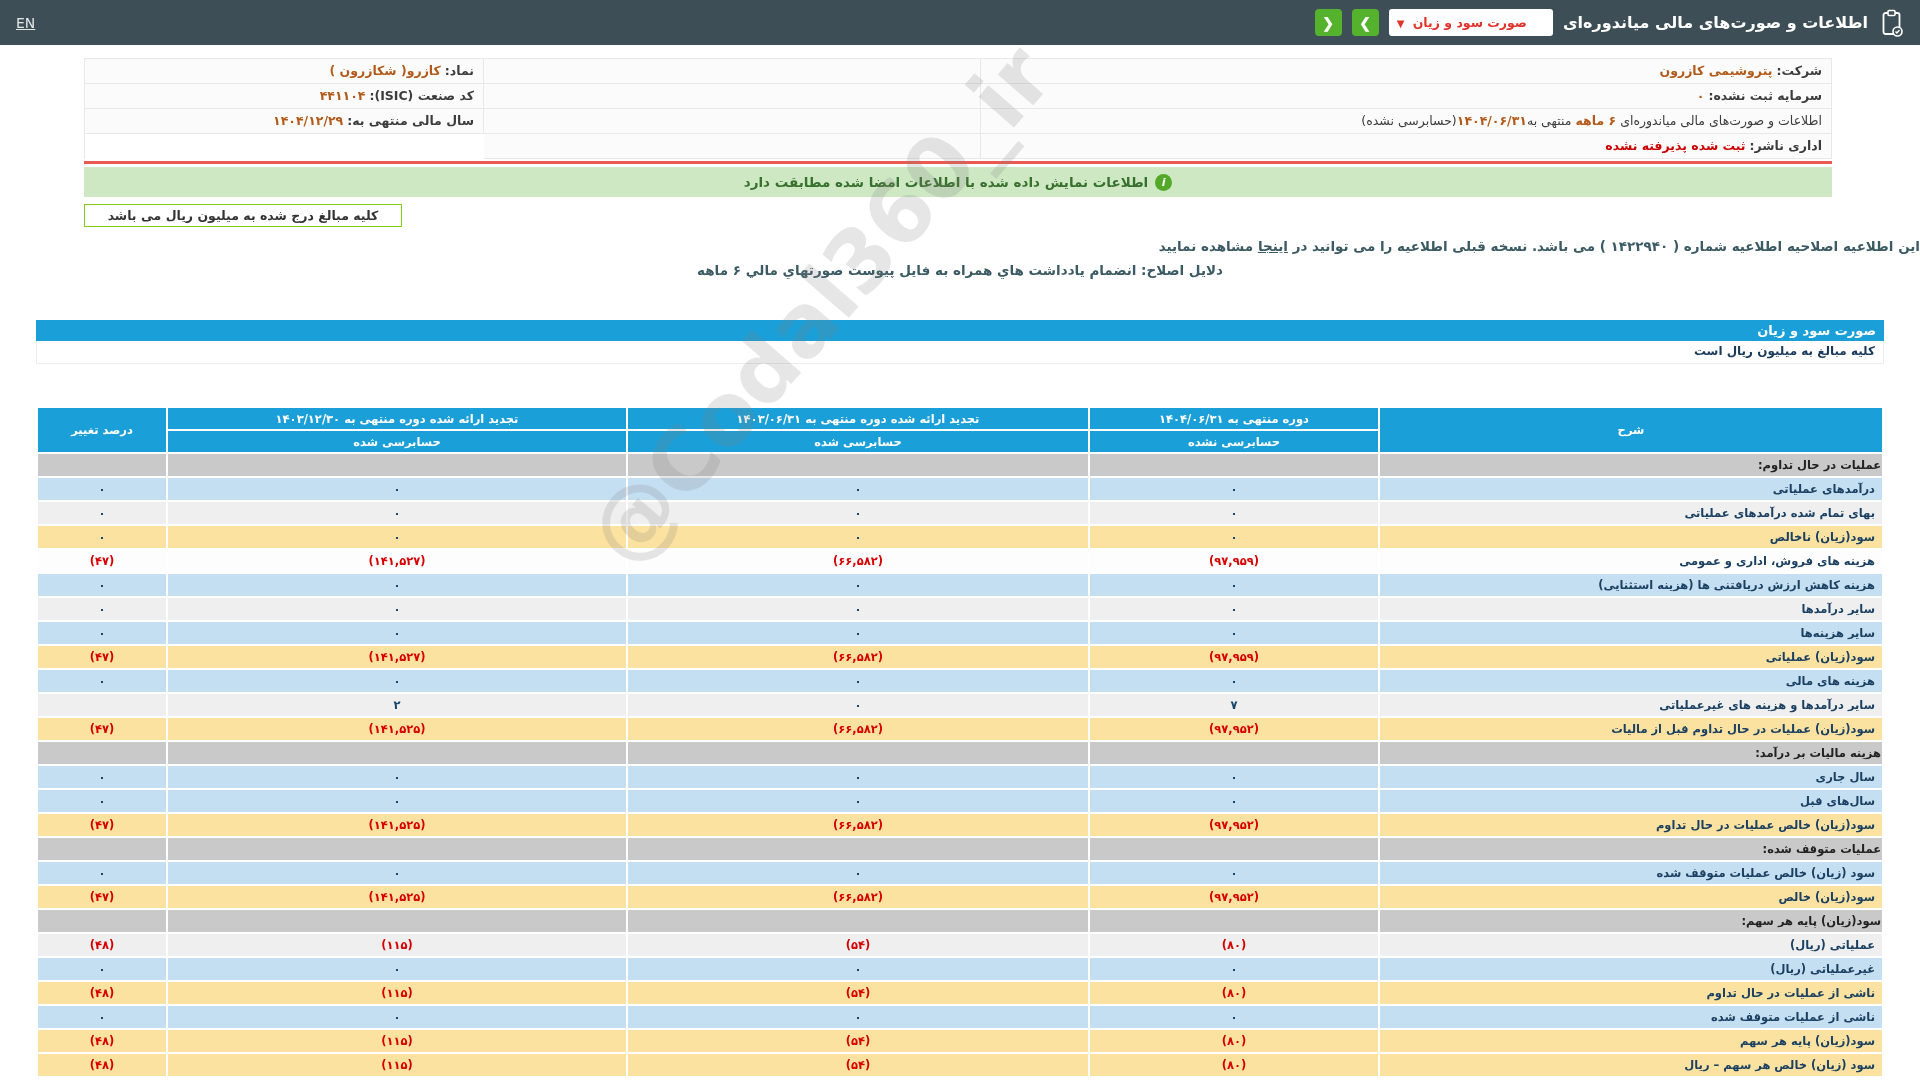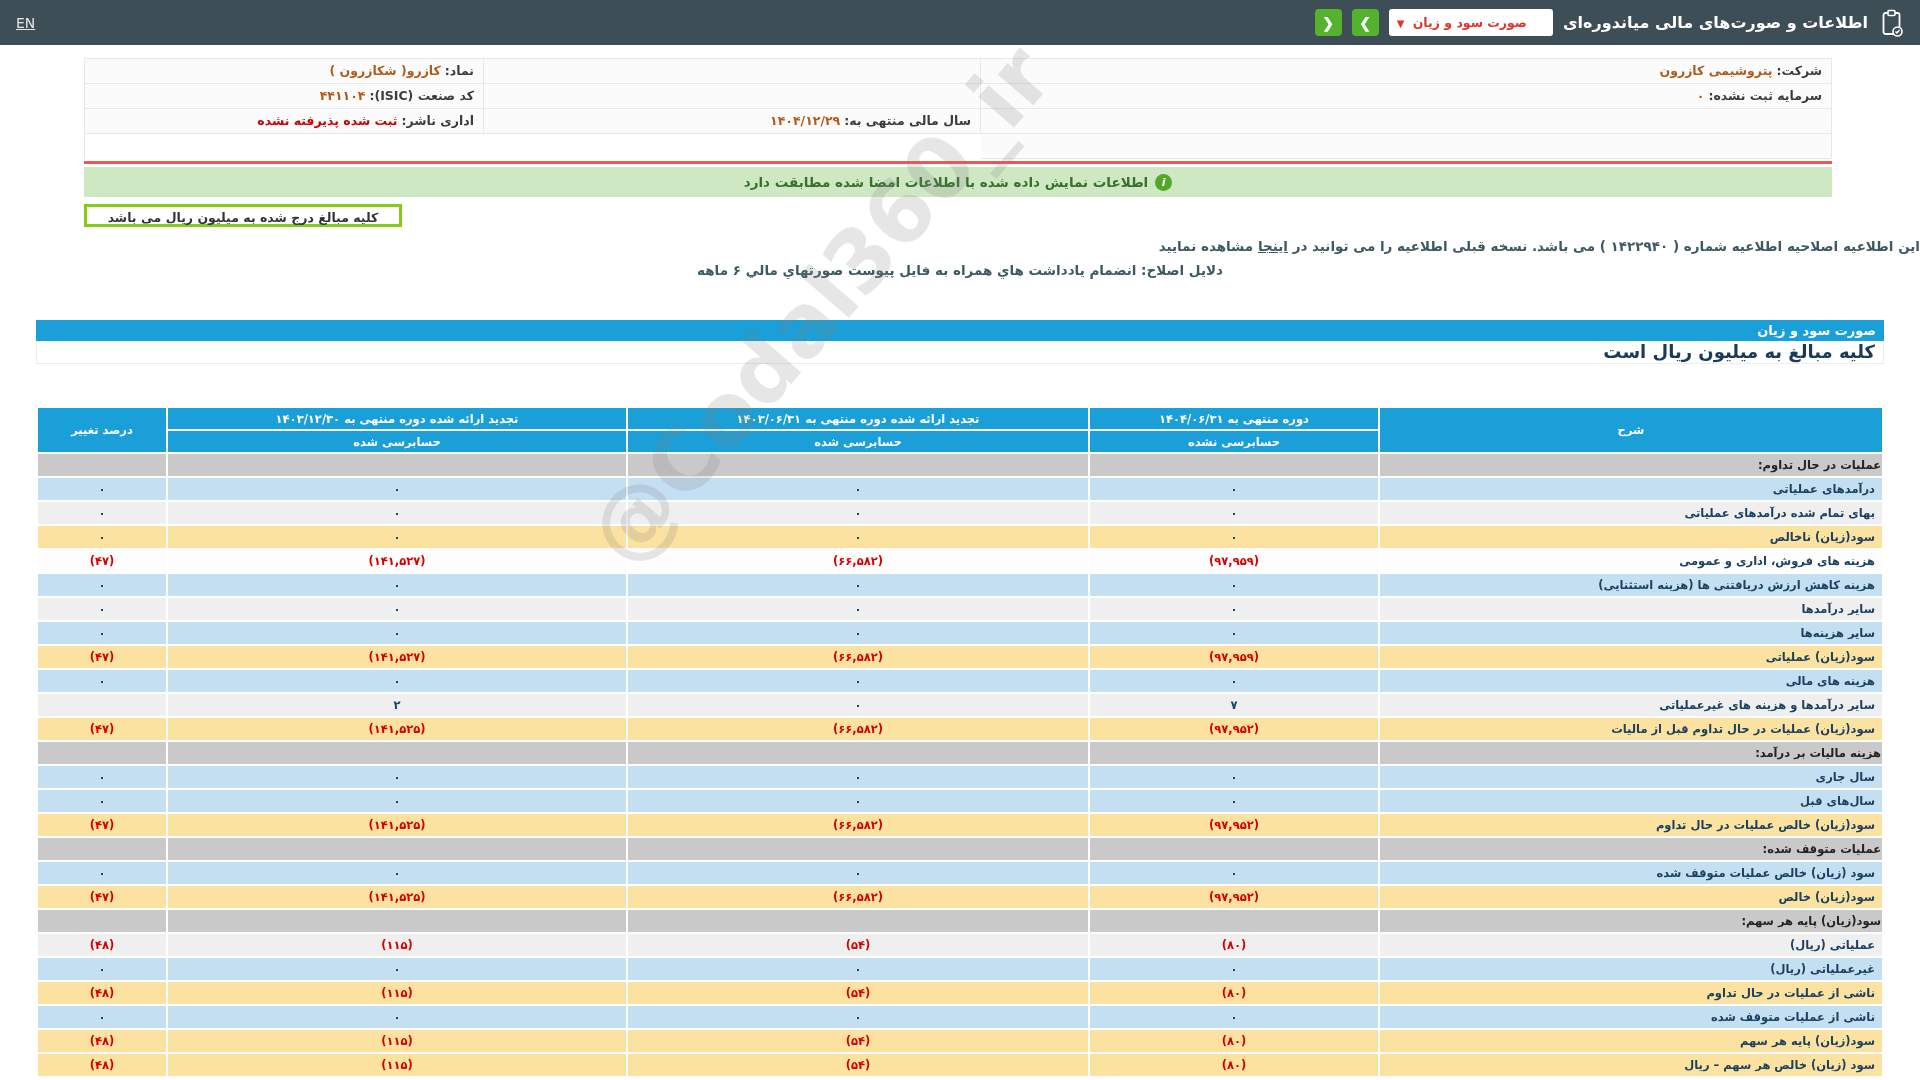--- a/index.html
+++ b/index.html
@@ -36,33 +36,33 @@
 
   .red-line { margin: 2px 88px 0 84px; height: 3px; background: #ea5a50; }
   .green-banner { margin: 3px 88px 0 84px; height: 30px; background: #cde8c3;
     display: flex; align-items: center; justify-content: center; gap: 7px;
     color: #38702e; font-size: 13.5px; font-weight: bold; }
   .info-bubble { width: 17px; height: 17px; border-radius: 50%; background: #54a829; color: #fff;
     font-size: 11px; font-weight: bold; display: inline-flex; align-items: center; justify-content: center;
     font-style: italic; }
   
   .amounts-wrap { display: flex; flex-direction: row-reverse; margin: 7px 88px 0 84px; }
-  .amounts-note { width: 318px; height: 23px; line-height: 21px; border: 3px solid #84cc16;
+  .amounts-note { width: 318px; height: 23px; line-height: 21px; border: 1px solid #84cc16;
     background: #fff; text-align: center; font-size: 12.5px; font-weight: bold; color: #333; }
 
   .amendment-1 { margin-top: 11px; text-align: right; color: #3b5a64; font-size: 13.5px; font-weight: bold; }
   .amendment-2 { margin-top: 8px; text-align: center; color: #3b5a64; font-size: 13.5px; font-weight: bold; }
   .amendment-1 a { color: #3b5a64; text-decoration: underline; cursor: pointer; }
 
   
   .statement { margin: 42px 36px 0 36px; }
   .blue-bar { height: 21px; line-height: 21px; background: #1b9fd8; color: #fff;
     font-size: 13px; font-weight: bold; padding-right: 8px; }
   .subtitle-bar { height: 23px; line-height: 21px; background: #fff; border: 1px solid #ececec;
-    border-top: none; color: #1a3a5c; font-size: 18px; font-weight: bold; padding-right: 8px; }
+    border-top: none; color: #1a3a5c; font-size: 12px; font-weight: bold; padding-right: 8px; }
 
   table.pl { margin-top: 42px; width: 100%; border-collapse: separate; border-spacing: 2px;
     table-layout: fixed; }
   table.pl th { background: #1b9fd8; color: #ffffff; font-size: 11.5px; font-weight: bold;
     height: 21px; text-align: center; vertical-align: middle; padding: 0 4px; }
   table.pl td { height: 22px; vertical-align: middle; font-size: 11.5px; }
   td.label-cell { padding-right: 7px; color: #1b4061; font-weight: bold;
     white-space: nowrap; overflow: hidden; }
   td.value-cell { text-align: center; color: #17456a; font-weight: bold; }
   td.value-cell.red { color: #d60000; }
@@ -116,20 +116,23 @@
   </div>
   <div class="info-cell">
     <b>سرمایه ثبت نشده:</b>
     <span class="info-val num">۰</span>
   </div>
   <div class="info-cell"></div>
 
   <div class="info-cell">
     <b>کد صنعت (ISIC):</b>
     <span class="info-val num">۴۴۱۱۰۴</span>
+  </div>
+  <div class="info-cell">
+    <span>اطلاعات و صورت‌های مالی میاندوره‌ای </span><span class="info-val">۶ ماهه</span><span> منتهی به</span><span class="info-val num">۱۴۰۴/۰۶/۳۱</span><span>(حسابرسی نشده)</span>
   </div>
   <div class="info-cell"></div>
 
   <div class="info-cell">
     <b>سال مالی منتهی به:</b>
     <span class="info-val num">۱۴۰۴/۱۲/۲۹</span>
   </div>
   <div class="info-cell">
     <b>اداری ناشر:</b>
     <span class="info-val-red">ثبت شده پذیرفته نشده</span>

